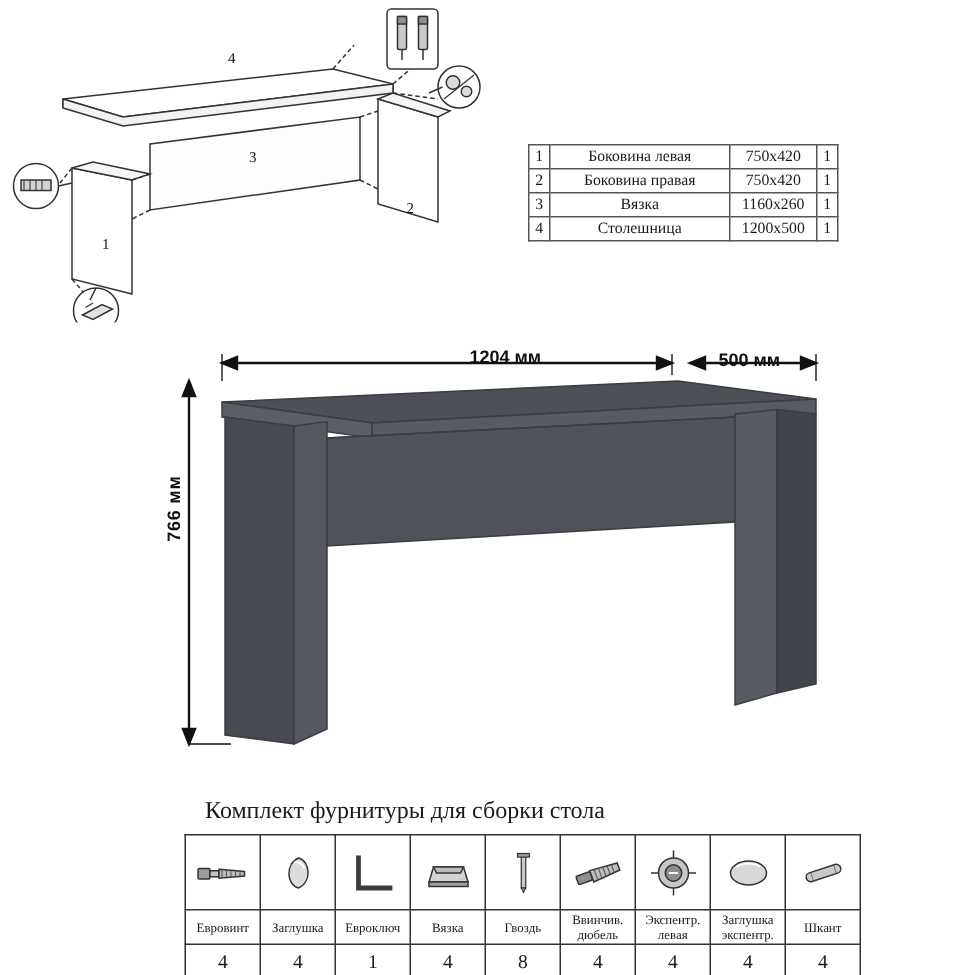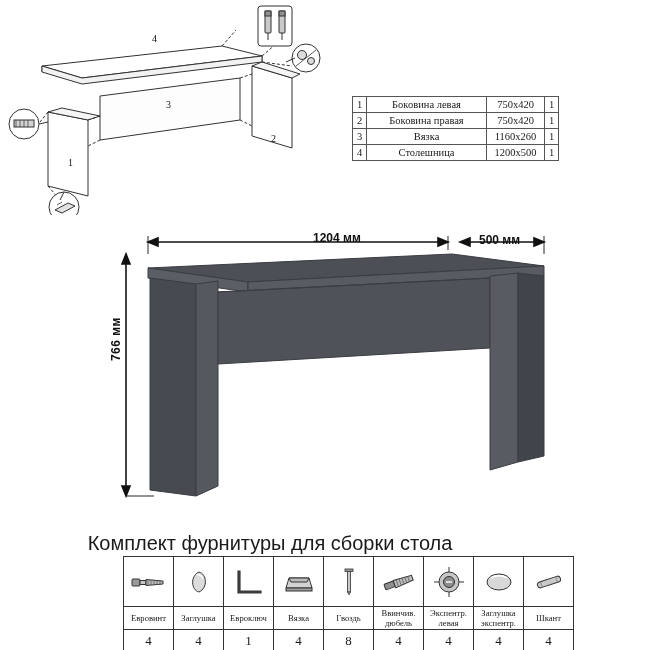--- a/index.html
+++ b/index.html
@@ -54,22 +54,22 @@
     left:109px; top:317px;
     writing-mode: vertical-rl;
     transform: rotate(180deg);
     letter-spacing: 0.5px;
   }
 
   
   .kit-title {
     position:absolute; left:0; top:532px; width:540px;
     text-align:center;
-    font-size:20px;
-    font-family:Liberation Sans, sans-serif;
+    font-size:16px;
+    font-family:Liberation Serif, serif;
   }
   .kit-table {
     position:absolute; left:123px; top:556px;
     border-collapse:collapse;
     font-size:9px;
     font-family:"Liberation Serif", serif;
   }
   .kit-table td { border:1px solid #333; text-align:center; vertical-align:middle; }
   .kit-table tr.icons td { height:50px; width:50px; padding:0; }
   .kit-table tr.labels td { height:22px; line-height:10px; padding:1px 1px; font-size:8.6px;font-family:Liberation Serif, serif; }

